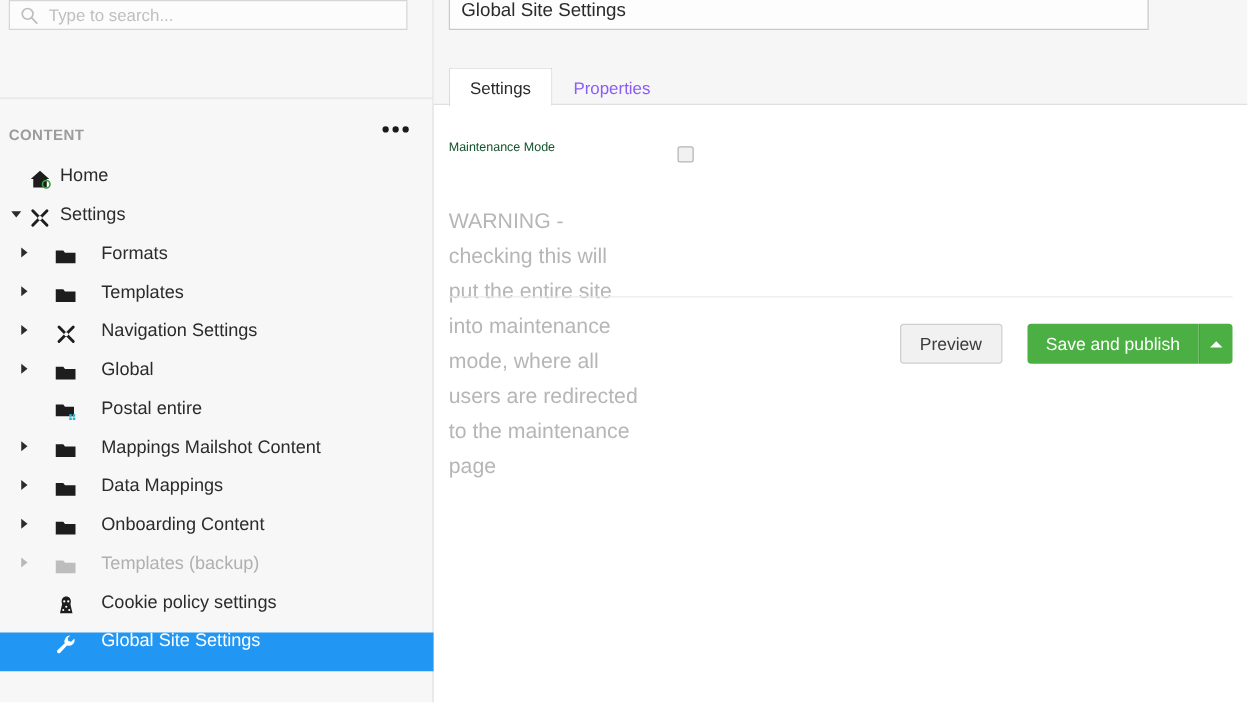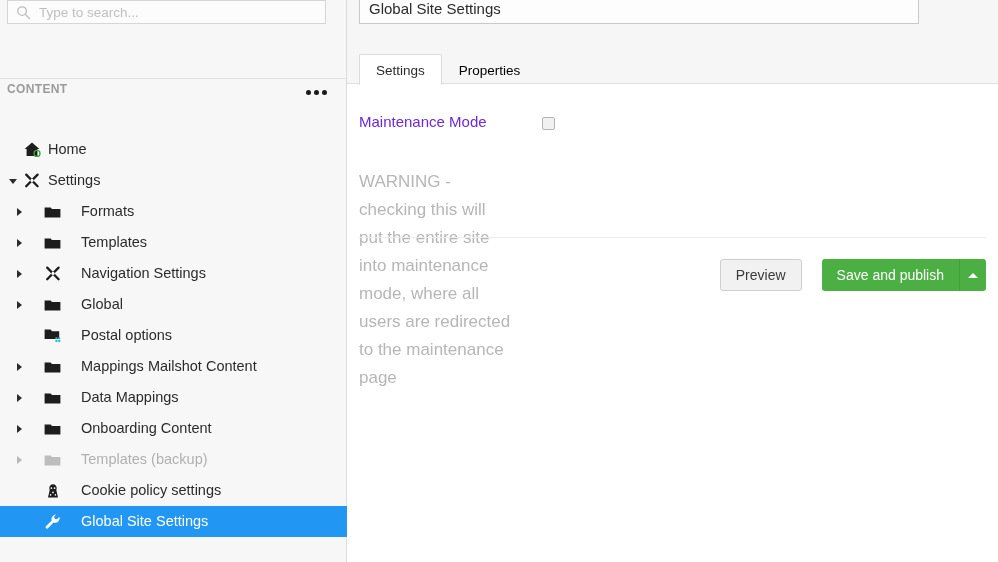--- a/index.html
+++ b/index.html
@@ -65,25 +65,25 @@
   .sidebar-divider {
     position: absolute;
     left: 0; top: 78px;
     width: 347px;
     height: 1px;
     background: #e3e3e3;
   }
 
   .content-header {
     position: absolute;
-    left: 0; top: 82px;
+    left: 0; top: 93px;
     width: 347px;
     height: 29px;
     display: flex;
-    align-items: flex-start;
+    align-items: center;
   }
   .content-title {
     padding-left: 7px;
     font-size: 12px;
     font-weight: bold;
     letter-spacing: 0.35px;
     color: #9b9b9b;
     text-transform: uppercase;
   }
   .dots-menu {
@@ -104,21 +104,21 @@
 
   
   .tree {
     position: absolute;
     left: 0; top: 134px;
     width: 347px;
   }
   .tree-row {
     position: relative;
     display: flex;
-    align-items: center;
+    align-items: flex-start;
     height: 31px;
     cursor: pointer;
     font-size: 14.5px;
     color: #2b2b2b;
     white-space: nowrap;
   }
   .tree-row.selected {
     background: #2196f3;
     color: #ffffff;
   }
@@ -197,21 +197,21 @@
 
   .tabs {
     position: absolute;
     left: 12px; bottom: -1px;
     display: flex;
     align-items: flex-end;
   }
   .tab {
     font-size: 13.5px;
     padding: 9px 16px 8px 16px;
-    color: #000000;
+    color: #8b5cf6;
     cursor: pointer;
     border: 1px solid transparent;
     border-bottom: 0;
     line-height: 1;
     position: relative;
     top: 1px;
   }
   .tab.active {
     background: #ffffff;
     border-color: #dcdcdc;
@@ -224,22 +224,22 @@
     left: 0; top: 85px;
     width: 651px;
   }
   .field-row {
     position: relative;
     padding: 29px 0 0 12px;
     display: flex;
   }
   .field-label-col { width: 172px; }
   .field-label {
-    font-size: 15px;
-    color: #6d28d9;
+    font-size: 10px;
+    color: #14532d;
     margin-bottom: 11px;
     line-height: 1;
   }
   .field-desc {
     font-size: 17px;
     color: #b6b6b6;
     line-height: 1.65;
     width: 152px;
     margin-top: 39px;
   }
@@ -418,21 +418,21 @@
             <svg width="18" height="15" viewBox="0 0 18 15">
               <path d="M0.6 1.6 h6 l1.4 1.7 h7.2 v7.6 h-14.6 Z" fill="#1d1d1d"></path>
               <g fill="#28b6c8">
                 <rect x="11.4" y="9.3" width="2" height="2"></rect>
                 <rect x="14.2" y="9.3" width="2" height="2"></rect>
                 <rect x="11.4" y="12" width="2" height="2"></rect>
                 <rect x="14.2" y="12" width="2" height="2"></rect>
               </g>
             </svg>
           </span>
-          <span class="tlabel">Postal options</span>
+          <span class="tlabel">Postal entire</span>
         </div>
         <div class="tree-row lvl1">
           <span class="caret has"></span>
           <span class="ticon">
             <svg width="17" height="14" viewBox="0 0 17 14">
               <path d="M0.6 2.4 h6 l1.4 1.7 h8.4 v8.4 h-15.8 Z" fill="#1d1d1d"></path>
             </svg>
           </span>
           <span class="tlabel">Mappings Mailshot Content</span>
         </div>

